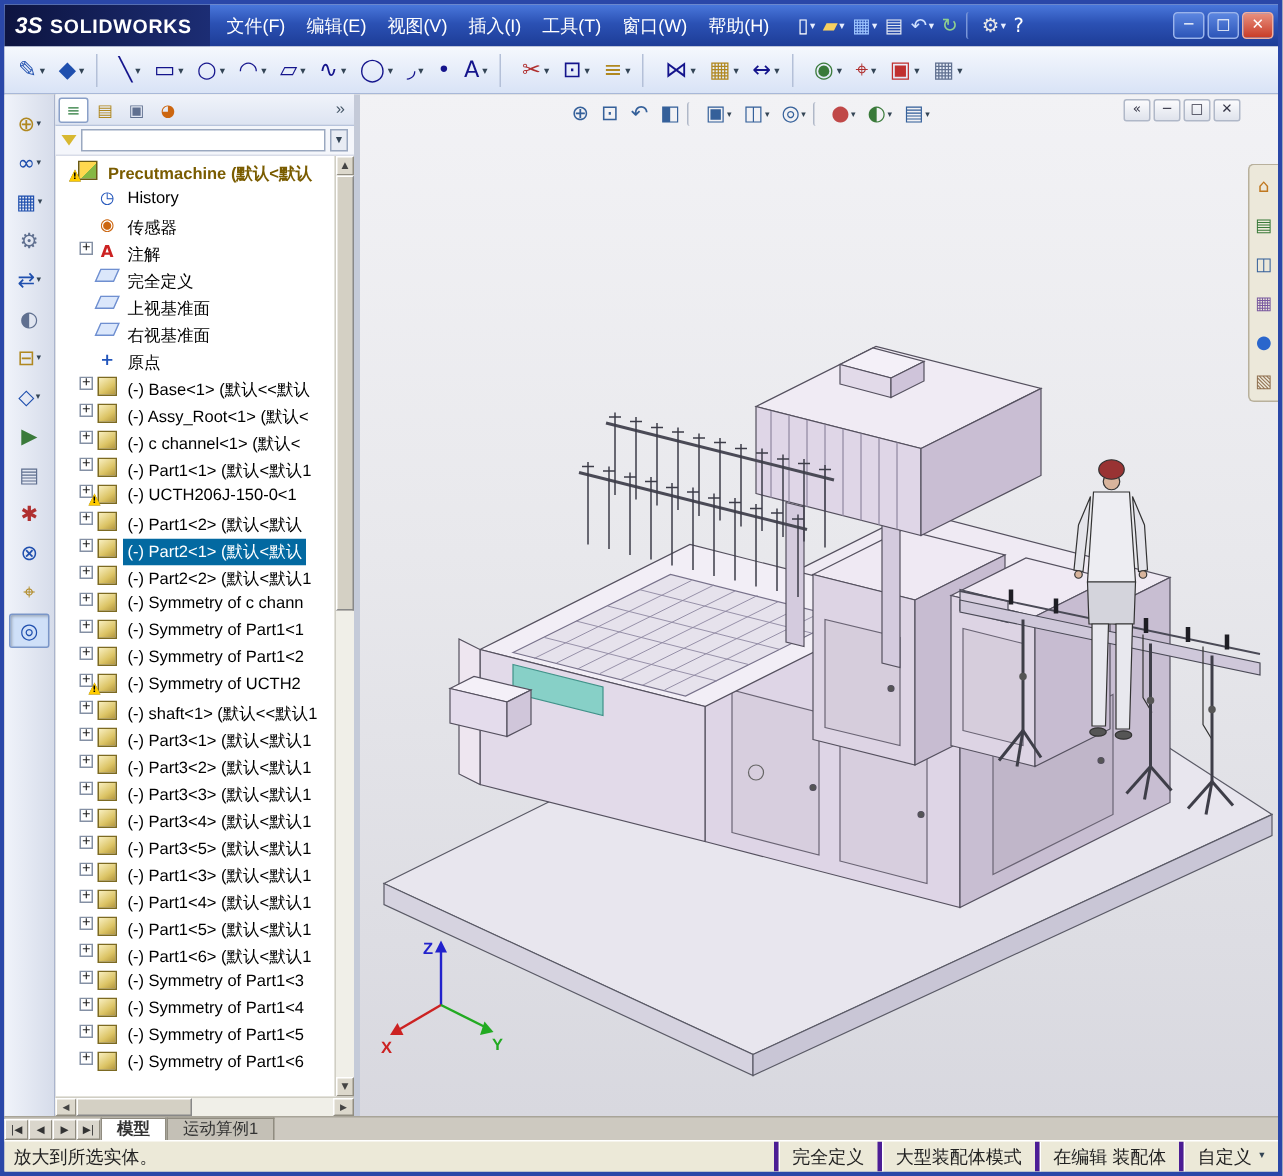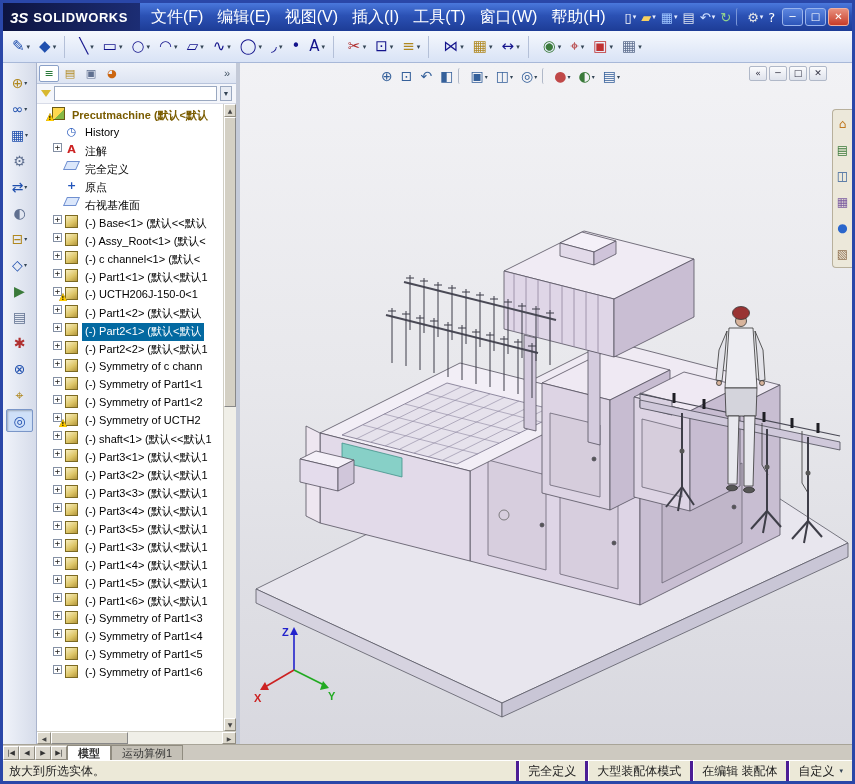--- a/index.html
+++ b/index.html
@@ -6,21 +6,21 @@
   html,body{width:855px;height:784px;overflow:hidden;background:#9aa4b8;
     font-family:"Liberation Sans","DejaVu Sans",sans-serif}
   .window{width:855px;height:784px;border:3px solid #2a47a8;display:flex;flex-direction:column;background:#ece9d8}
 
   
   .titlebar{height:28px;flex:none;background:linear-gradient(180deg,#4a78dc 0%,#2b51b4 45%,#1d3c96 100%);display:flex;align-items:center;color:#fff;overflow:hidden}
   .logo{height:100%;background:linear-gradient(90deg,#0d1440,#1c2d74);display:flex;align-items:center;padding:0 12px 0 7px;gap:5px;flex:none}
   .logo-mark{font-weight:bold;font-style:italic;font-size:15px;color:#fff}
   .logo-name{font-weight:bold;font-size:13px;letter-spacing:.5px}
   .menus{display:flex;height:100%;align-items:center;margin-left:4px}
-  .menu-item{padding:0 7px;font-size:16px;line-height:28px;white-space:nowrap}
+  .menu-item{padding:0 7px;font-size:12px;line-height:28px;white-space:nowrap}
   .title-tools{display:flex;align-items:center;gap:1px;margin-left:10px}
   .tibtn{display:flex;align-items:center;padding:1px 2px;border-radius:2px;height:22px}
   .tibtn .g{font-family:"DejaVu Sans",sans-serif;font-size:13px;line-height:1}
   .tibtn .dd{font-size:7px;margin-left:1px;color:#e8eeff}
   .tibtn.f-sep{width:6px;height:18px;border-left:1px solid #7a96d8;margin:0 2px}
   .dd{display:none}
   .f-dd .dd{display:inline-block}
   .win-controls{margin-left:auto;display:flex;gap:2px;padding-right:3px;flex:none}
   .wbtn{width:21px;height:18px;border:1px solid #9ab4ec;border-radius:3px;background:linear-gradient(180deg,#5c86e0,#2c55b8);color:#fff;font-size:10px;line-height:15px;text-align:center;font-family:"DejaVu Sans",sans-serif}
   .wbtn.f-close{background:linear-gradient(180deg,#e8907e,#c83c28);border-color:#f0b0a0}
@@ -370,47 +370,61 @@
           <span class="ttext">Precutmachine (默认&lt;默认</span>
         </div>
 
         <div class="trow child">
             <span class="texp">+</span>
             <span class="ticon tic-history">
               
             </span>
             <span class="ttext">History</span>
           </div>
+          <div class="trow child">
+            <span class="texp">+</span>
+            <span class="ticon tic-sensors">
+              
+            </span>
+            <span class="ttext">传感器</span>
+          </div>
           <div class="trow child f-exp">
             <span class="texp">+</span>
             <span class="ticon tic-annot">
               
             </span>
             <span class="ttext">注解</span>
           </div>
           <div class="trow child">
             <span class="texp">+</span>
             <span class="ticon tic-plane">
               
             </span>
             <span class="ttext">完全定义</span>
           </div>
           <div class="trow child">
             <span class="texp">+</span>
+            <span class="ticon tic-plane">
+              
+            </span>
+            <span class="ttext">上视基准面</span>
+          </div>
+          <div class="trow child">
+            <span class="texp">+</span>
+            <span class="ticon tic-plane">
+              
+            </span>
+            <span class="ttext">右视基准面</span>
+          </div>
+          <div class="trow child">
+            <span class="texp">+</span>
             <span class="ticon tic-origin">
               
             </span>
             <span class="ttext">原点</span>
-          </div>
-          <div class="trow child">
-            <span class="texp">+</span>
-            <span class="ticon tic-plane">
-              
-            </span>
-            <span class="ttext">右视基准面</span>
           </div>
           <div class="trow child f-exp">
             <span class="texp">+</span>
             <span class="ticon tic-part">
               
             </span>
             <span class="ttext">(-) Base&lt;1&gt; (默认&lt;&lt;默认</span>
           </div>
           <div class="trow child f-exp">
             <span class="texp">+</span>

